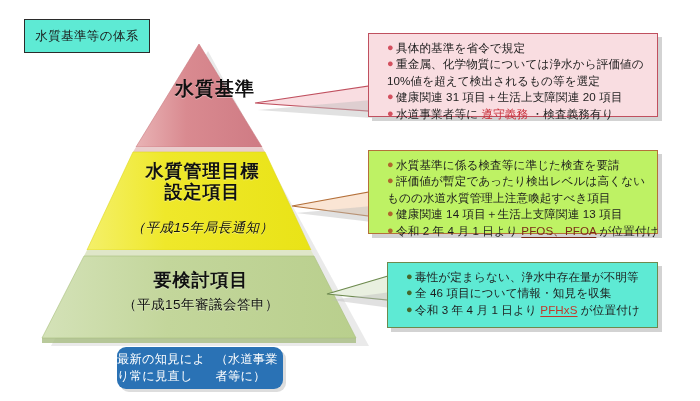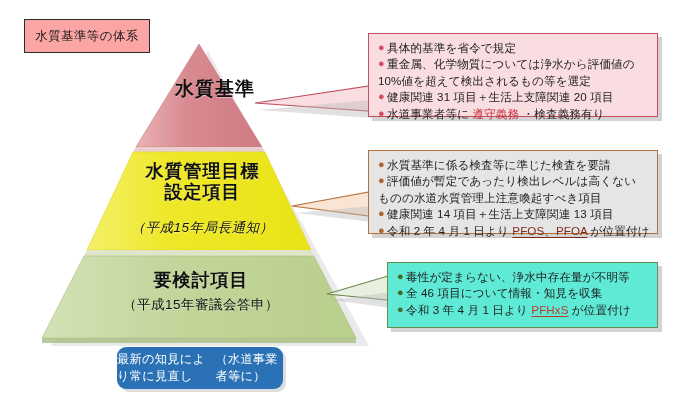--- a/index.html
+++ b/index.html
@@ -21,21 +21,21 @@
   }
 
   
   .title-box {
     position: absolute;
     left: 24px;
     top: 19px;
     width: 124px;
     height: 32px;
     border: 1px solid #2b2b2b;
-    background: #fca5a5;
+    background: #5eead4;
     display: flex;
     align-items: center;
     justify-content: center;
     font-size: 12.5px;
     color: #1a1a1a;
     letter-spacing: 0.4px;
   }
 
   
   .pyramid {
@@ -87,21 +87,21 @@
   #lbl-bot .layer-sub { margin-top: 6px; }
 
   
   .callout {
     position: absolute;
     box-sizing: border-box;
     font-size: 11.6px;
     line-height: 1.42;
     color: #1d1d1d;
     letter-spacing: 0.1px;
-    padding: 6px 8px 6px 9px;
+    padding: 6px 8px 6px 18px;
   }
   .callout .line {
     white-space: nowrap;
   }
   .callout .cont {
     padding-left: 0px;
   }
   .bullet {
     display: inline-block;
     width: 9px;
@@ -120,21 +120,21 @@
     box-shadow: 4px 4px 0 rgba(150,150,150,0.42);
   }
   #callout-1 .bullet { color: #d3505f; }
   .hl-red { color: #c8313c; }
 
   #callout-2 {
     left: 368px;
     top: 150px;
     width: 290px;
     height: 84px;
-    background: #e5e5e5;
+    background: #bef264;
     border: 1.4px solid #b4703a;
     box-shadow: 4px 4px 0 rgba(150,150,150,0.42);
   }
   #callout-2 .bullet { color: #b0662e; }
   .ul-dark {
     text-decoration: underline;
     text-underline-offset: 2px;
     color: #7a2b18;
   }
 

